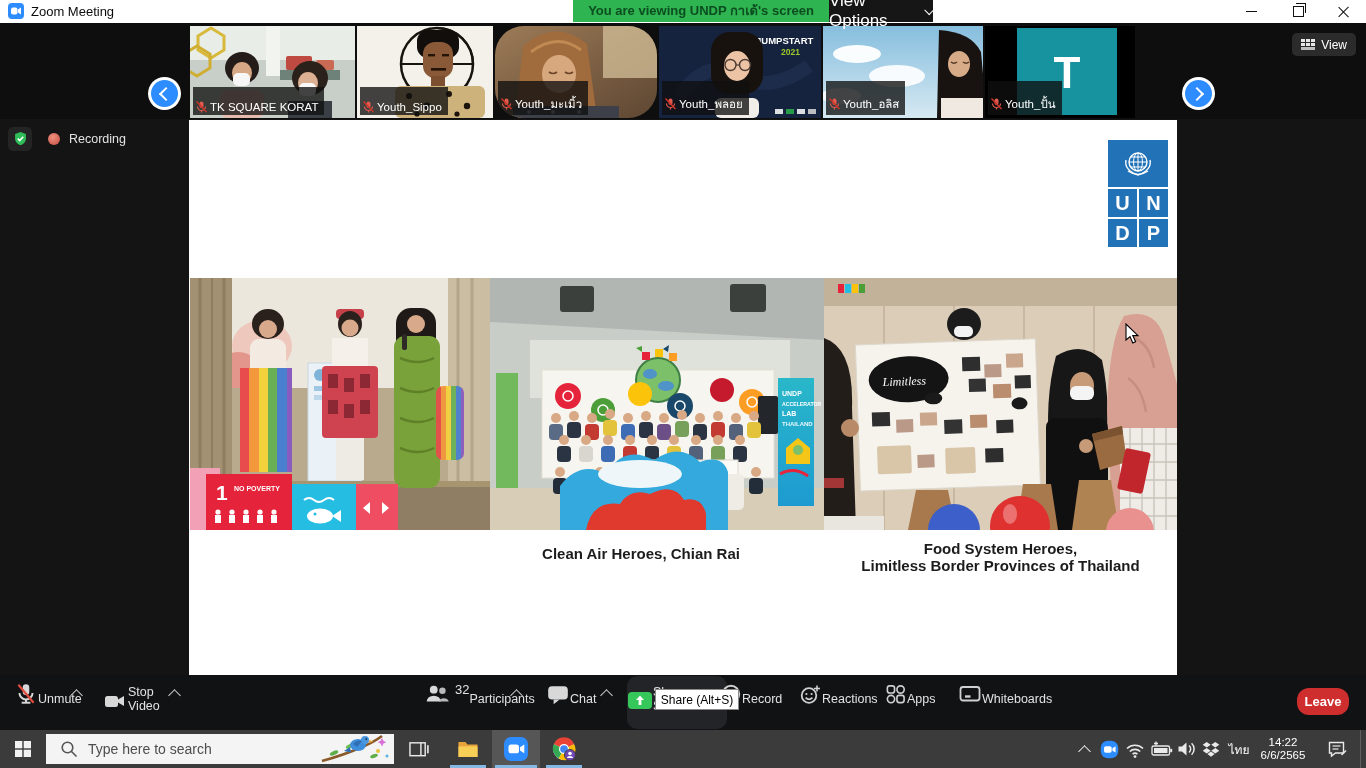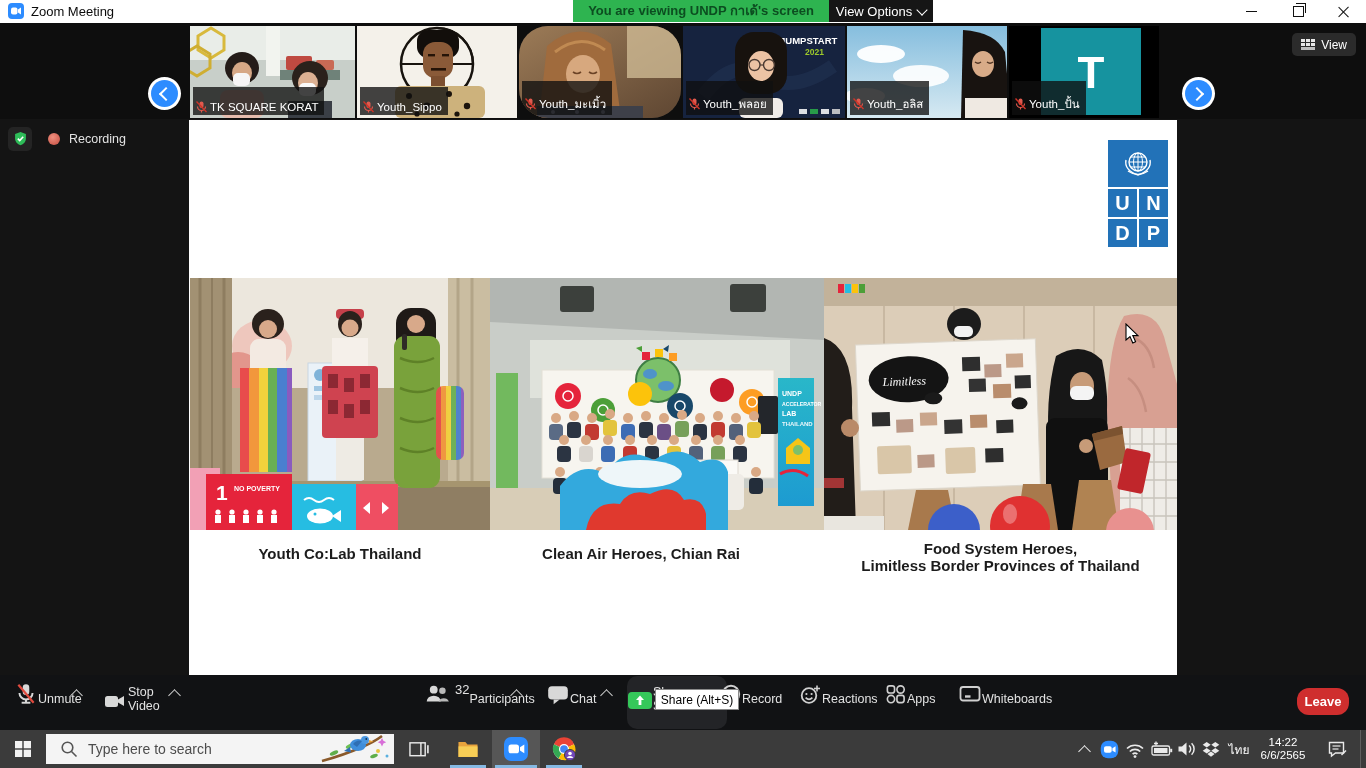--- a/index.html
+++ b/index.html
@@ -6,21 +6,21 @@
   .screen{position:relative;width:1366px;height:768px;overflow:hidden;background:#141414;
           font-family:"Liberation Sans",sans-serif;-webkit-font-smoothing:antialiased;}
   
   .titlebar{position:absolute;top:0;left:0;width:1366px;height:23px;background:#fff;z-index:30;}
   .tb-left{position:absolute;left:8px;top:3px;display:flex;align-items:center;gap:7px;}
   .tb-title{font-size:13px;color:#0b0b0b;}
   .zoom-app-ic{width:16px;height:16px;border-radius:4px;background:#2d8cff;display:flex;align-items:center;justify-content:center;}
   .banner{position:absolute;left:573px;top:0;width:256px;height:22px;background:#2eb450;color:#0c4d20;
           font-size:13px;font-weight:bold;text-align:center;line-height:22px;}
   .view-options{position:absolute;left:829px;top:0;width:104px;height:22px;background:#161616;color:#fff;
-          font-size:13px;display:flex;align-items:center;justify-content:center;gap:6px;cursor:default;}
+          font-size:17px;display:flex;align-items:center;justify-content:center;gap:6px;cursor:default;}
   .caret-down{width:7px;height:7px;border-right:1.5px solid #fff;border-bottom:1.5px solid #fff;transform:rotate(45deg);margin-top:-3px;}
   .winbtn{position:absolute;top:0;width:44px;height:23px;display:flex;align-items:center;justify-content:center;}
   .ic-min{width:11px;height:0;border-top:1.2px solid #111;}
   .ic-restore{width:9px;height:9px;border:1.2px solid #111;position:relative;background:#fff;}
   .ic-restore:before{content:"";position:absolute;left:2px;top:-4px;width:9px;height:9px;border:1.2px solid #111;border-bottom:none;border-left:none;}
   .ic-close{position:relative;width:12px;height:12px;}
   .ic-close:before,.ic-close:after{content:"";position:absolute;left:5px;top:-1px;width:1.4px;height:14px;background:#111;}
   .ic-close:before{transform:rotate(45deg);} .ic-close:after{transform:rotate(-45deg);}
   
   .strip{position:absolute;top:23px;left:0;width:1366px;height:96px;background:#0e0e0e;}
@@ -133,21 +133,21 @@
           <svg width="11" height="12" viewBox="0 0 11 12">
               <rect x="3.5" y="0.5" width="4" height="6.5" rx="2" fill="#e05a4e"></rect>
               <path d="M1.5,5.5 a4,4 0 0 0 8,0" stroke="#e05a4e" stroke-width="1.2" fill="none"></path>
               <line x1="5.5" y1="9.5" x2="5.5" y2="11.5" stroke="#e05a4e" stroke-width="1.2"></line>
               <line x1="0.5" y1="0.5" x2="10.5" y2="11" stroke="#d03327" stroke-width="1.4"></line>
             </svg>
           <span>TK SQUARE KORAT</span>
         </div>
       </div>
 
-      <div class="thumb" style="width:160px;">
+      <div class="thumb" style="width:136px;">
         <svg width="160" height="92" viewBox="0 0 160 92">
           <rect width="160" height="92" fill="#f4f1ea"></rect>
           <circle cx="80" cy="38" r="36" fill="none" stroke="#17130e" stroke-width="2.5"></circle>
           <line x1="44" y1="38" x2="116" y2="38" stroke="#17130e" stroke-width="2"></line>
           <path d="M116,38 a36,36 0 0 0 -36,-36" fill="none" stroke="#17130e" stroke-width="2"></path>
           <rect x="60" y="4" width="42" height="28" rx="11" fill="#120e0b"></rect>
           <rect x="66" y="16" width="30" height="36" rx="12" fill="#8a5a38"></rect>
           <rect x="71" y="28" width="7" height="2.4" fill="#241307"></rect>
             <rect x="85" y="28" width="7" height="2.4" fill="#241307"></rect>
           <rect x="74" y="42" width="15" height="2.6" fill="#241307"></rect>
@@ -559,21 +559,20 @@
         <path d="M192,252 l7,-46 h28 l7,46 Z" fill="#a8794c"></path>
         <path d="M248,252 l7,-50 h32 l8,50 Z" fill="#b08352"></path>
         <circle cx="130" cy="252" r="26" fill="#3c5fc9"></circle>
         <circle cx="196" cy="248" r="30" fill="#e03131"></circle>
         <ellipse cx="186" cy="236" rx="7" ry="10" fill="#f08c8c" opacity="0.7"></ellipse>
         <circle cx="306" cy="254" r="24" fill="#e8918f"></circle>
         <rect x="0" y="238" width="60" height="14" fill="#e9e6df"></rect>
       </svg>
     </div>
 
-    <div class="cap" style="left:1px;top:425px;width:300px;">Youth Co:Lab Thailand</div>
     <div class="cap" style="left:285px;top:425px;width:334px;">Clean Air Heroes, Chian Rai</div>
     <div class="cap" style="left:635px;top:420px;width:353px;">
       <div>Food System Heroes,</div>
       <div>Limitless Border Provinces of Thailand</div>
     </div>
 
     <svg class="cursor" width="17" height="22" viewBox="0 0 17 22">
       <path d="M1,1 L1,17 L5,13.6 L7.8,20 L10.6,18.8 L7.8,12.6 L13,12.6 Z" fill="#fff" stroke="#000" stroke-width="1.1"></path>
     </svg>
   </div>

